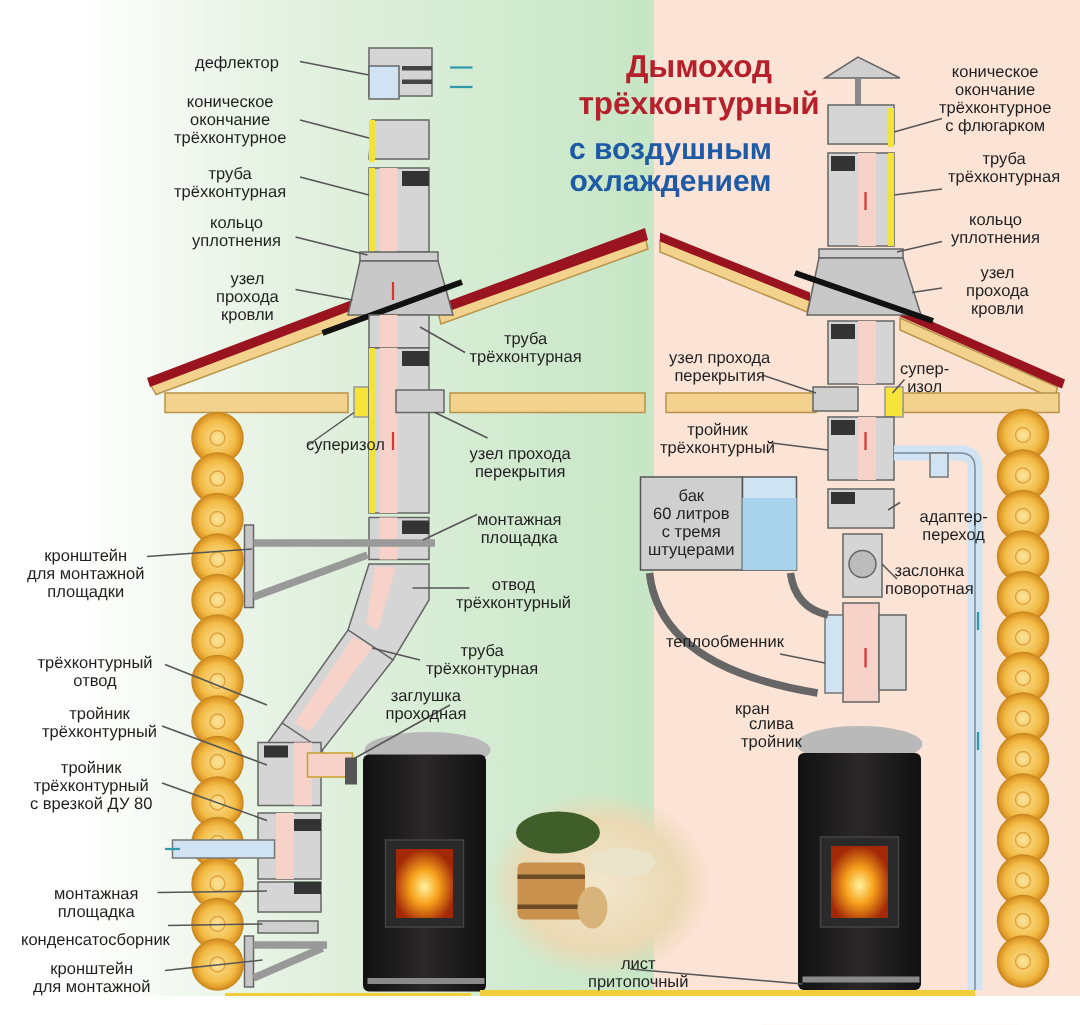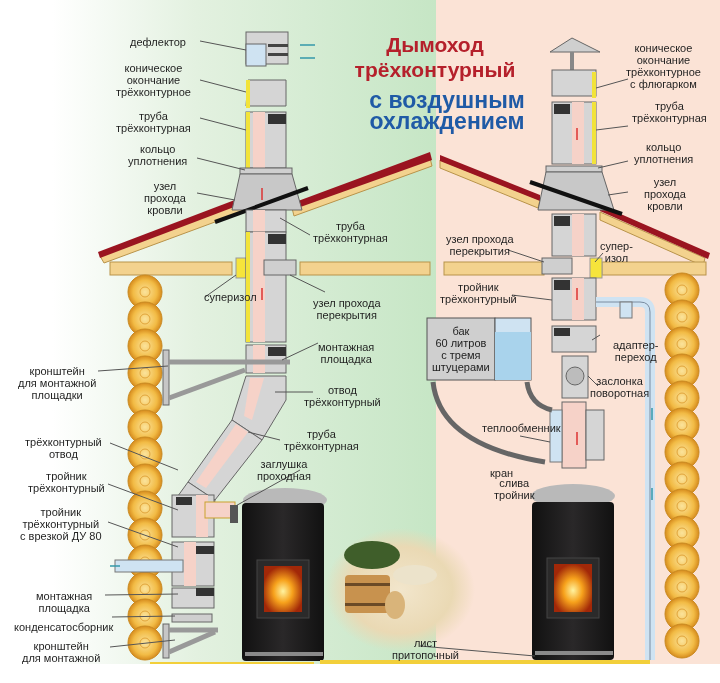--- a/index.html
+++ b/index.html
@@ -3,22 +3,22 @@
 <meta charset="utf-8">
 <style>
   html,body{margin:0;padding:0;}
   body{width:720px;height:683px;overflow:hidden;background:#fff;font-family:"Liberation Sans",sans-serif;}
   #stage{position:relative;width:720px;height:683px;overflow:hidden;}
   .bg-left{position:absolute;left:0;top:0;width:436px;height:683px;background:linear-gradient(to right,#ffffff 0%,#ffffff 12%,#e3f1e0 45%,#c6e6c5 100%);}
   .bg-right{position:absolute;left:436px;top:0;width:284px;height:683px;background:#fbe3d6;}
   .bottom-white{position:absolute;left:0;top:664px;width:720px;height:19px;background:#fff;}
   svg{position:absolute;left:0;top:0;}
   .lbl{position:absolute;font-weight:normal;font-size:11px;line-height:12px;color:#1f1f1f;text-align:center;white-space:pre;}
-  .title1{position:absolute;left:350px;top:32px;width:170px;text-align:center;font-weight:bold;font-size:21px;line-height:25px;color:#b5202b;}
-  .title2{position:absolute;left:362px;top:90px;width:170px;text-align:center;font-weight:bold;font-size:23px;line-height:21px;color:#1f5aa6;}
+  .title1{position:absolute;left:381px;top:32px;width:170px;text-align:center;font-weight:bold;font-size:21px;line-height:25px;color:#b5202b;}
+  .title2{position:absolute;left:362px;top:90px;width:170px;text-align:center;font-weight:bold;font-size:20px;line-height:21px;color:#1f5aa6;}
 </style>
 </head>
 <body>
 
 <div id="stage">
   <div class="bg-left"></div>
   <div class="bg-right"></div>
 
   <svg width="720" height="683" viewBox="0 0 720 683">
     <defs>
@@ -372,21 +372,21 @@
   <div class="lbl" style="left:440px;top:281px;">тройник
 трёхконтурный</div>
   <div class="lbl" style="left:432px;top:325px;color:#222;">бак
 60 литров
 с тремя
 штуцерами</div>
   <div class="lbl" style="left:613px;top:339px;">адаптер-
 переход</div>
   <div class="lbl" style="left:590px;top:375px;">заслонка
 поворотная</div>
-  <div class="lbl" style="left:482px;top:422px;">теплообменник</div>
+  <div class="lbl" style="left:444px;top:422px;">теплообменник</div>
   <div class="lbl" style="left:490px;top:455px;margin-top:12px;">кран</div>
   <div class="lbl" style="left:494px;top:477px;">слива
 тройник</div>
   <div class="lbl" style="left:392px;top:637px;">лист
 притопочный</div>
 
   <div class="bottom-white"></div>
 </div>
 
 </body></html>

